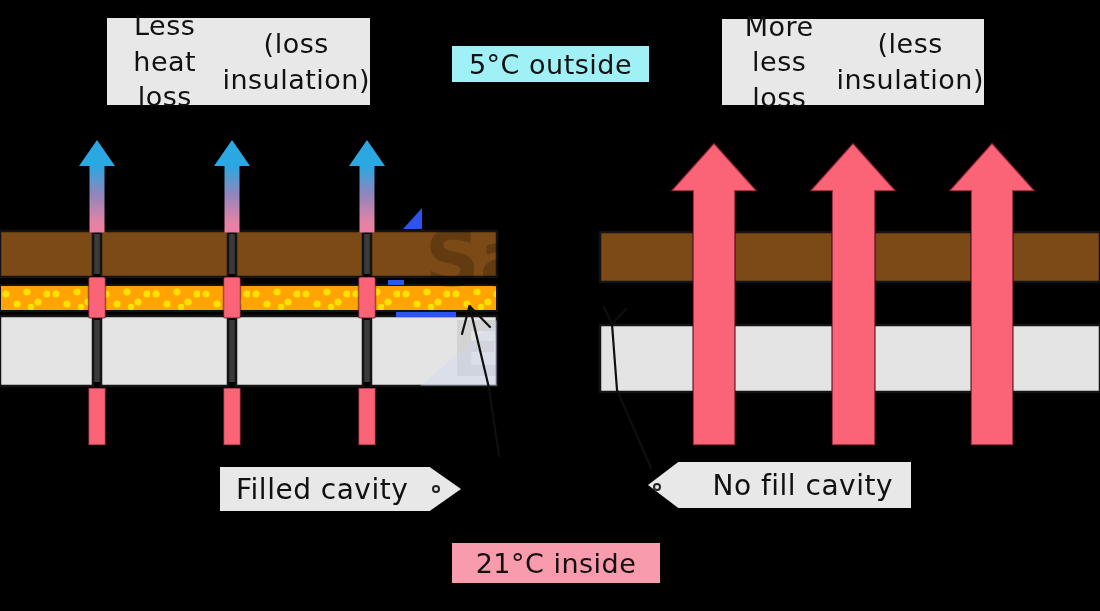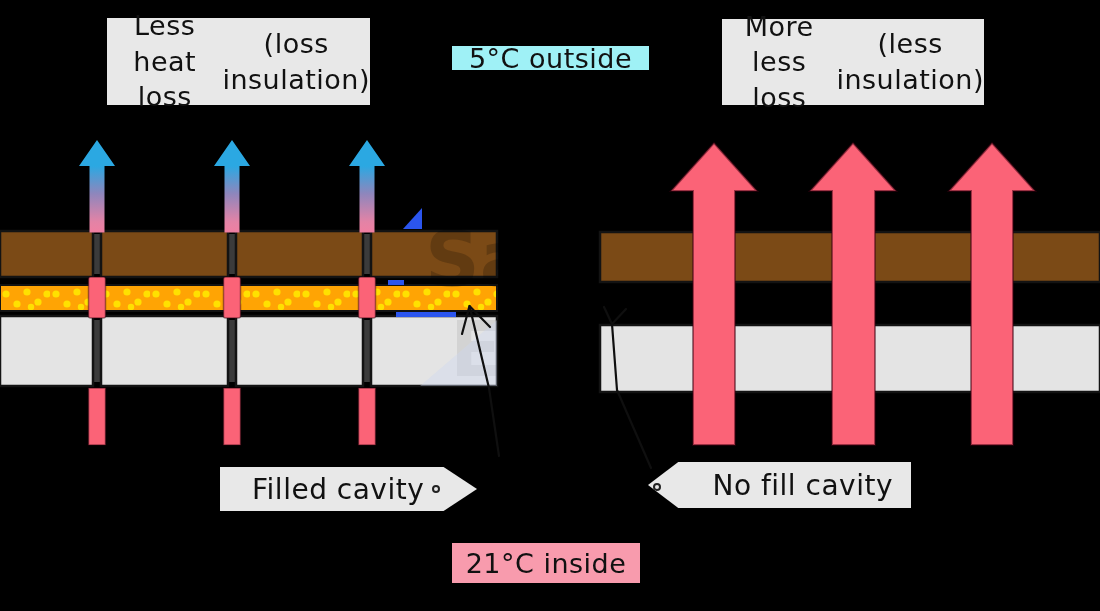--- a/index.html
+++ b/index.html
@@ -23,21 +23,21 @@
   }
   .tag{
     position:absolute;display:flex;align-items:center;
     background:var(--heading-bg,#e8e8e8);
     font-size:28px;letter-spacing:0.5px;
   }
   .tag .hole{
     position:absolute;width:8px;height:8px;border-radius:50%;
     border:2px solid #222;box-sizing:border-box;
   }
-  #tag-filled{clip-path:polygon(0 0,87% 0,100% 50%,87% 100%,0 100%);padding-left:32px;}
+  #tag-filled{clip-path:polygon(0 0,87% 0,100% 50%,87% 100%,0 100%);padding-left:16px;}
   #tag-nofill{clip-path:polygon(0 50%,11.5% 0,100% 0,100% 100%,11.5% 100%);justify-content:flex-end;padding-right:18px;text-align:center;}
 </style>
 </head>
 <body>
 
 <div class="stage">
 
   <svg id="diagram" width="1100" height="611" viewBox="0 0 1100 611">
     <defs>
       <linearGradient id="gradHeat" gradientUnits="userSpaceOnUse" x1="0" y1="140" x2="0" y2="233">
@@ -135,36 +135,36 @@
       <path d="M651,468 L617,390 L612,324"></path>
       <path d="M612,324 L604,307 M612,324 L626,309"></path>
     </g>
   </svg>
 
   <div class="box" style="left:107px;top:18px;width:263px;height:87px;">
     <span>Less heat loss</span>
     <span>(loss insulation)</span>
   </div>
 
-  <div class="temp-box" style="left:452px;top:46px;width:197px;height:24px;background:var(--outside-bg,#9FF1F6);text-align:center;">
+  <div class="temp-box" style="left:452px;top:46px;width:197px;height:36px;background:var(--outside-bg,#9FF1F6);text-align:center;">
     <span>5°C outside</span>
   </div>
 
   <div class="box" style="left:722px;top:19px;width:262px;height:86px;">
     <span>More less loss</span>
     <span>(less insulation)</span>
   </div>
 
   <div class="tag" id="tag-filled" style="left:220px;top:467px;width:225px;height:44px;">
     <span>Filled cavity</span>
     <span class="hole" style="left:212px;top:18px;"></span>
   </div>
 
   <div class="tag" id="tag-nofill" style="left:648px;top:462px;width:245px;height:46px;">
     <span>No fill cavity</span>
     <span class="hole" style="left:5px;top:21px;"></span>
   </div>
 
-  <div class="temp-box" style="left:452px;top:543px;width:188px;height:40px;background:var(--inside-bg,#F89BAD);">
+  <div class="temp-box" style="left:452px;top:543px;width:208px;height:40px;background:var(--inside-bg,#F89BAD);">
     <span>21°C inside</span>
   </div>
 
 </div>
 
 </body></html>

